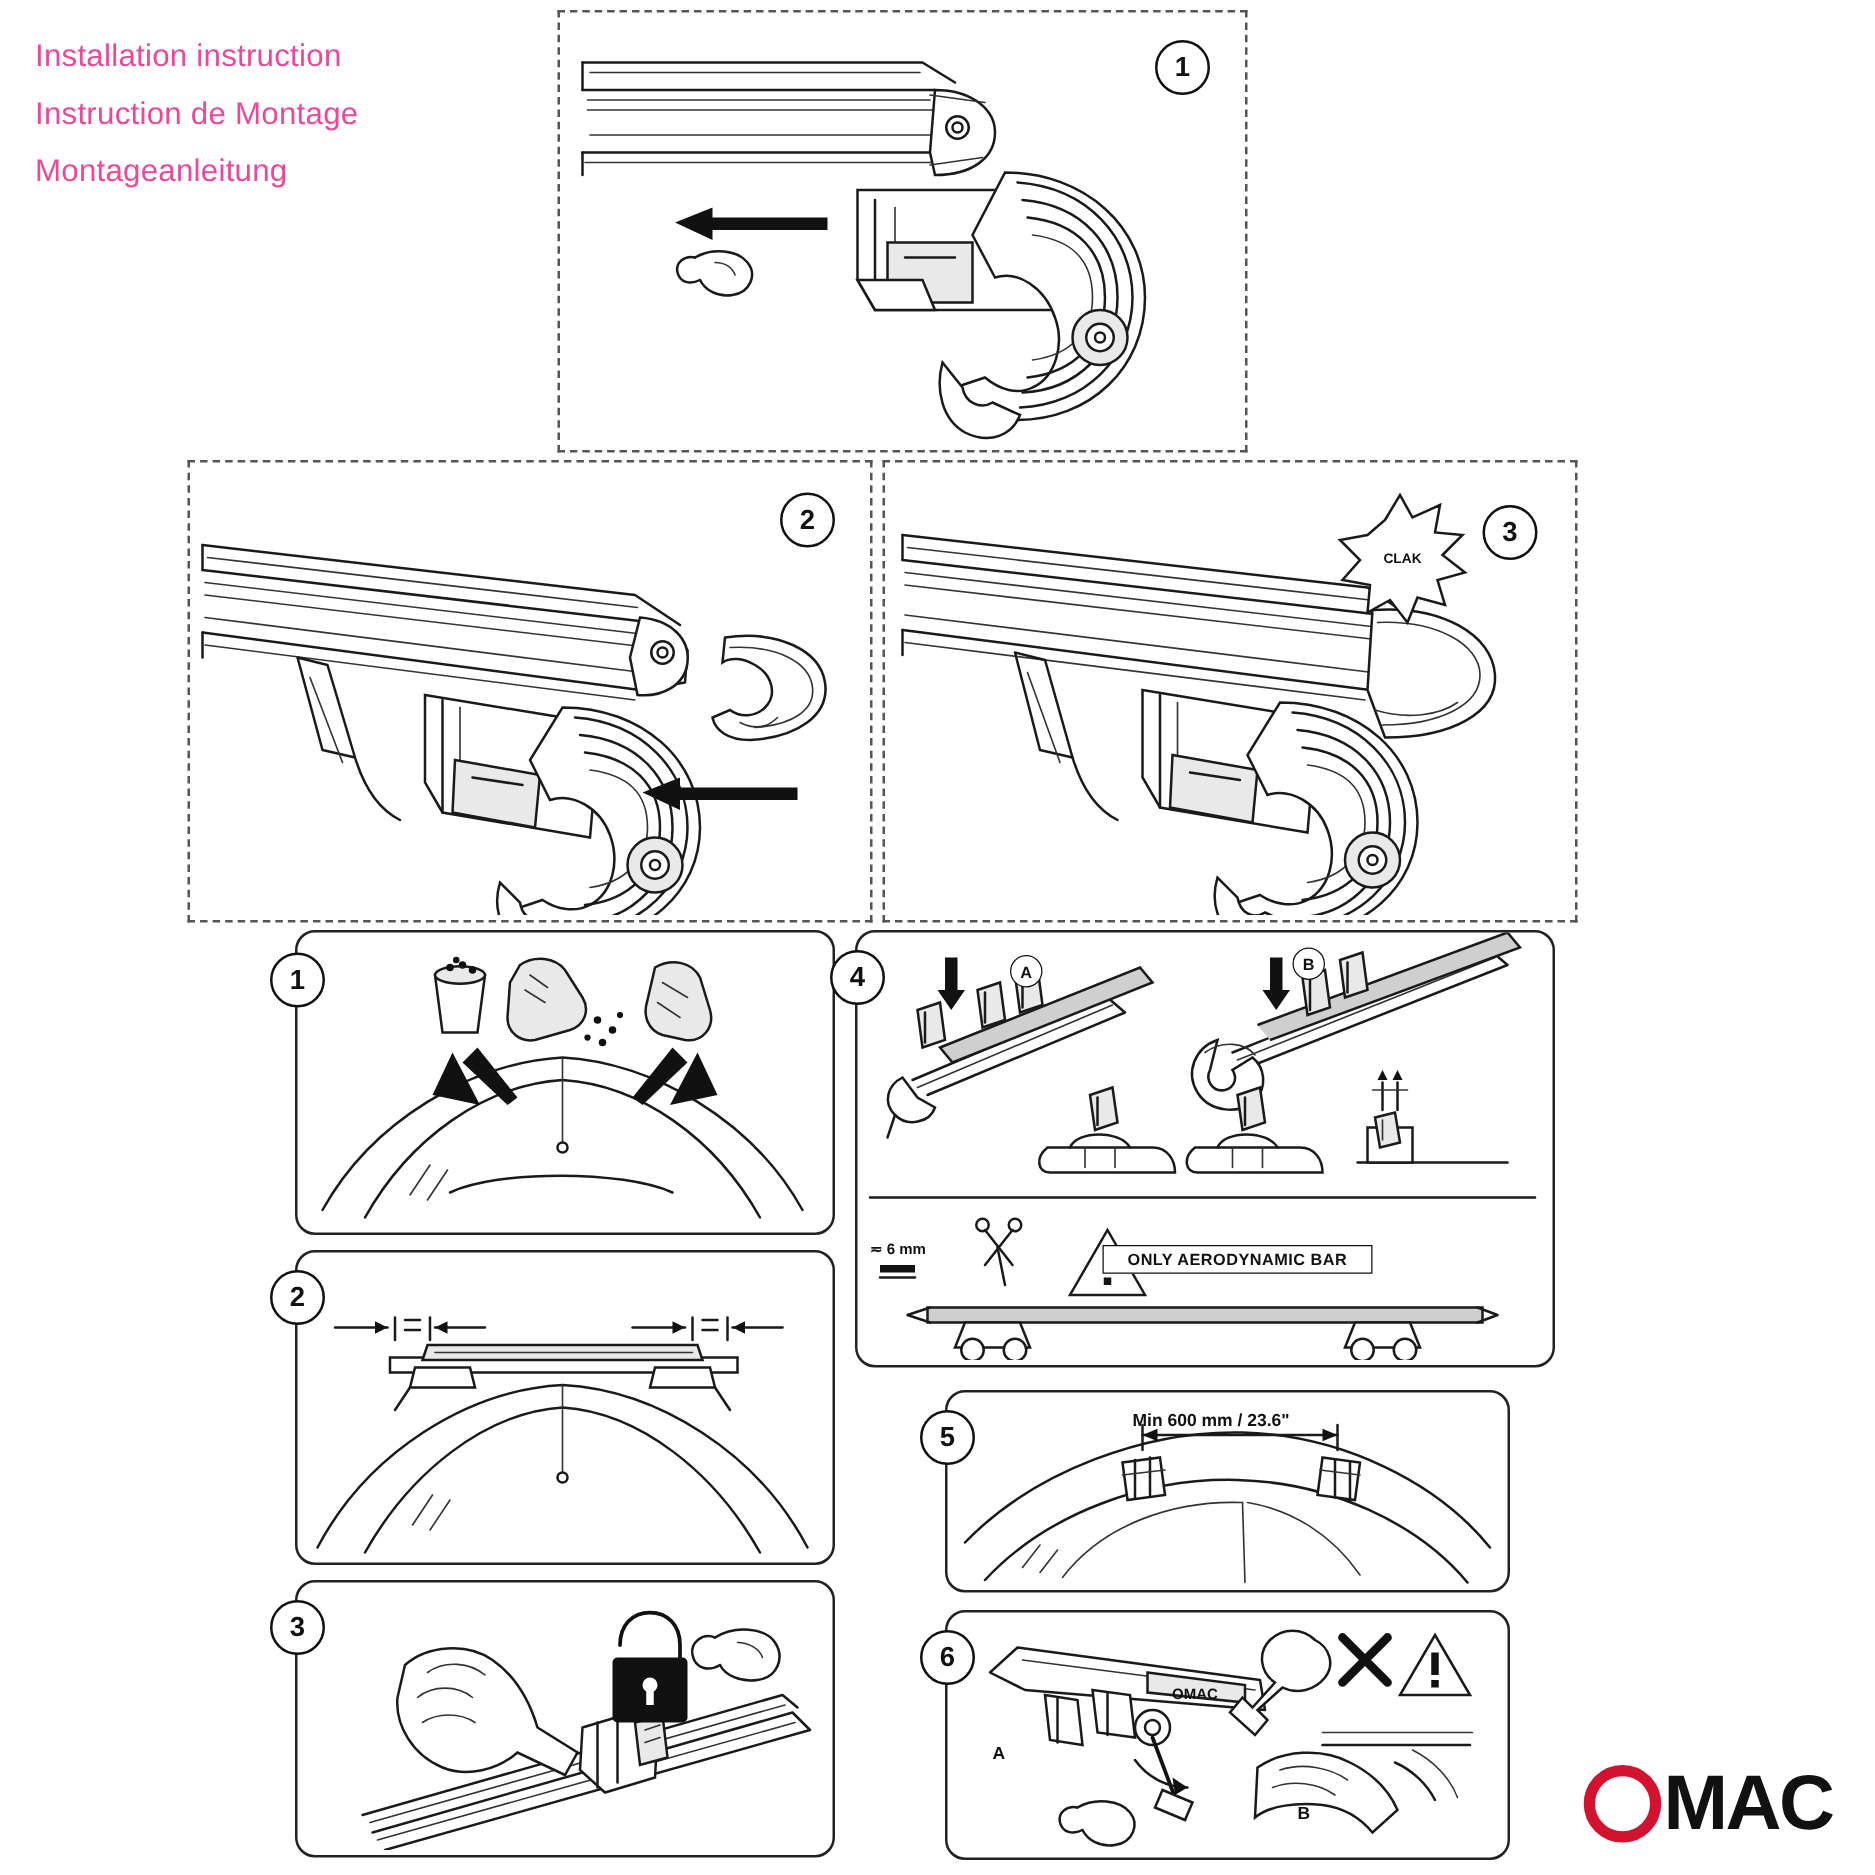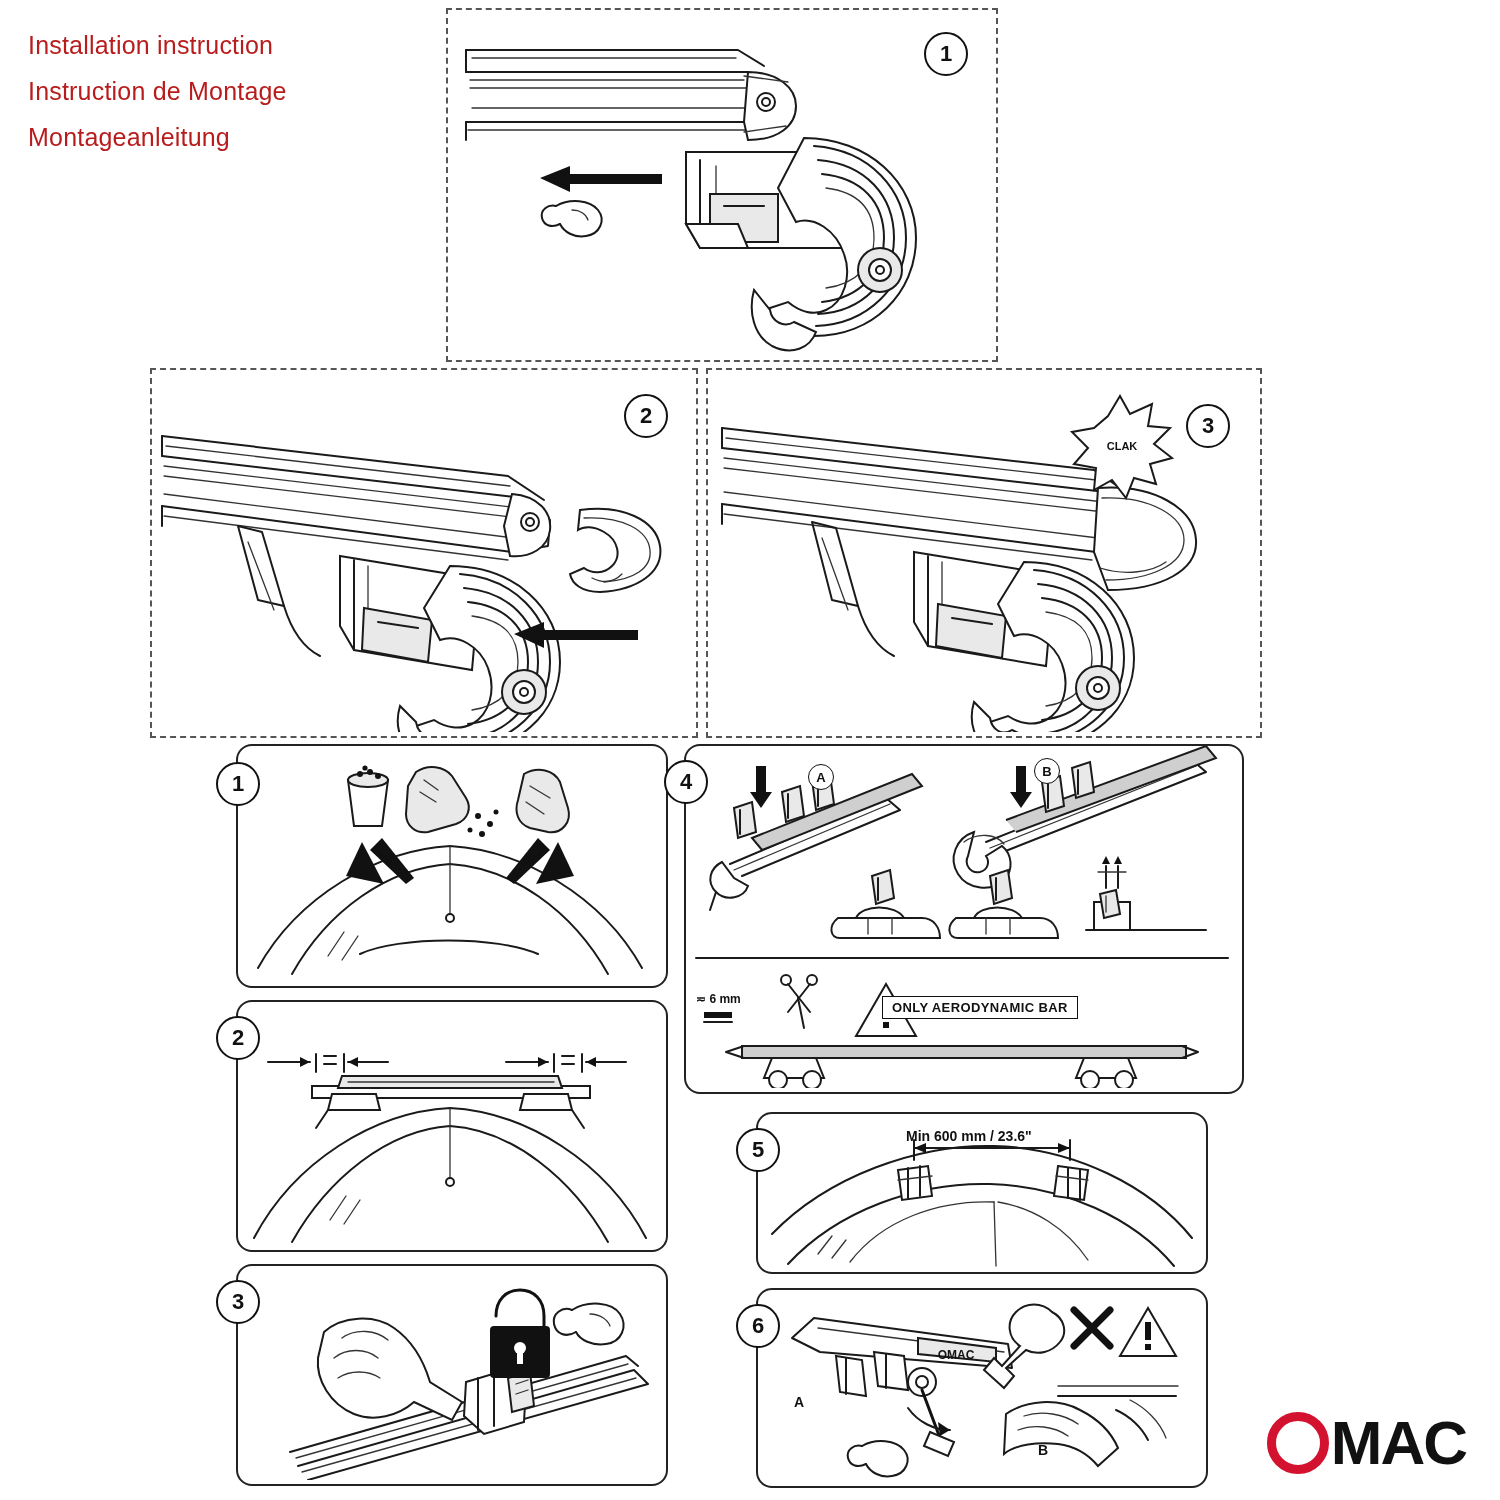--- a/index.html
+++ b/index.html
@@ -8,21 +8,21 @@
     background:#ffffff;
     font-family:"Liberation Sans", sans-serif;
     color:#111;
     position:relative;
     overflow:hidden;
   }
   .abs{position:absolute;}
 
   
   #title-block{left:28px;top:22px;width:380px;}
-  #title-block div{font-size:25px;line-height:46px;color:#b91c1c;letter-spacing:.2px;}
+  #title-block div{font-size:25px;line-height:46px;color:#ec4899;letter-spacing:.2px;}
 
   
   .dashed-panel{border:2px dashed #555;background:#fff;}
   .solid-panel{border:2px solid #222;border-radius:16px;background:#fff;}
 
   
   .step-circle{
     width:44px;height:44px;border-radius:50%;
     border:2.5px solid #111;background:#fff;
     display:flex;align-items:center;justify-content:center;
@@ -37,21 +37,21 @@
   .ln-thick{fill:none;stroke:#111;stroke-width:3;stroke-linecap:round;}
   .fillw{fill:#fff;stroke:#1a1a1a;stroke-width:2;}
   .fillg{fill:#e9e9e9;stroke:#1a1a1a;stroke-width:2;}
   .fillgd{fill:#cfcfcf;stroke:#1a1a1a;stroke-width:2;}
   .fillblk{fill:#111;}
 
   
   .lbl{font-size:14px;font-weight:bold;color:#111;}
   .lbl-sm{font-size:12px;font-weight:bold;color:#111;}
   .box-label{
-    border:1.6px solid #111;padding:3px 9px;font-size:13px;font-weight:bold;
+    border:1.6px solid #111;padding:3px 19px;font-size:13px;font-weight:bold;
     background:#fff;letter-spacing:.4px;
   }
   .circ-letter{
     width:26px;height:26px;border-radius:50%;border:1.6px solid #111;
     display:flex;align-items:center;justify-content:center;font-size:13px;font-weight:bold;background:#fff;
     box-sizing:border-box;
   }
 
   
   #omac-logo{right:34px;bottom:26px;display:flex;align-items:center;}

